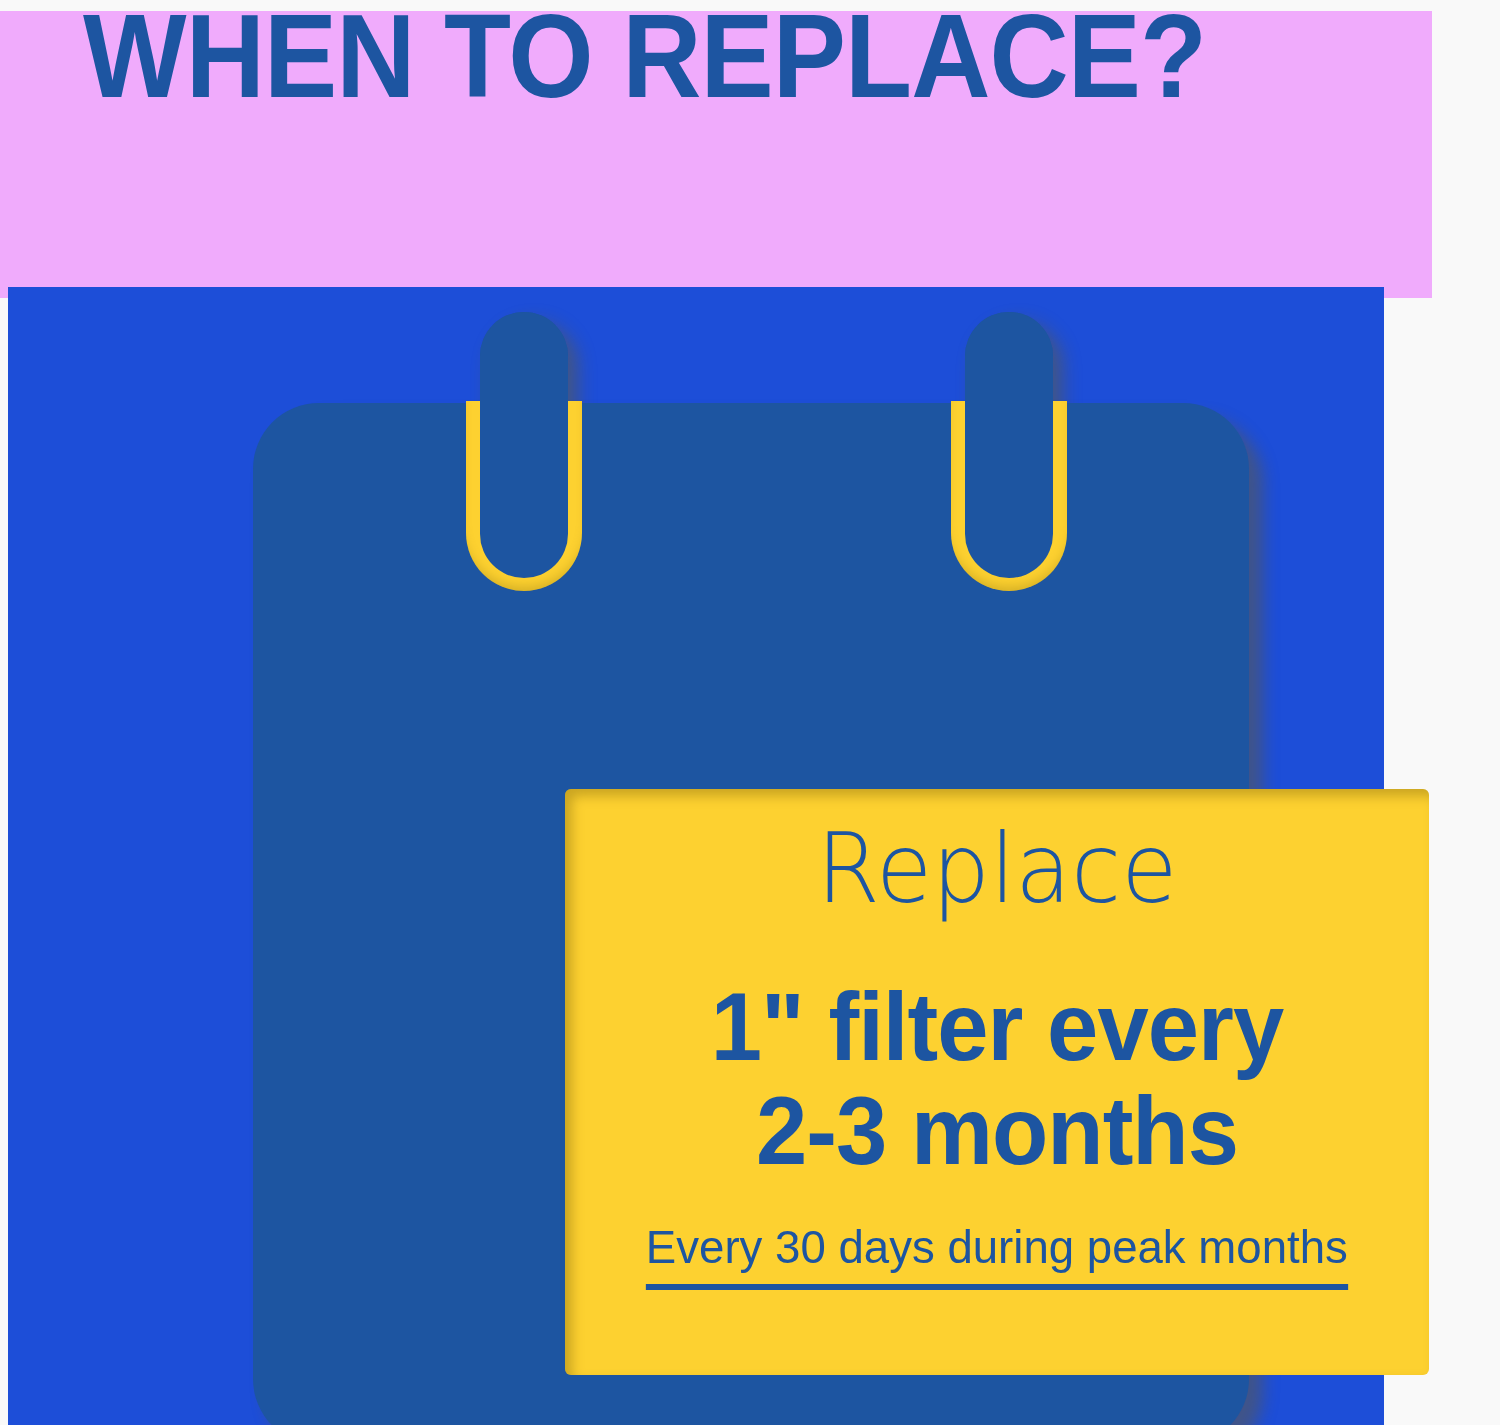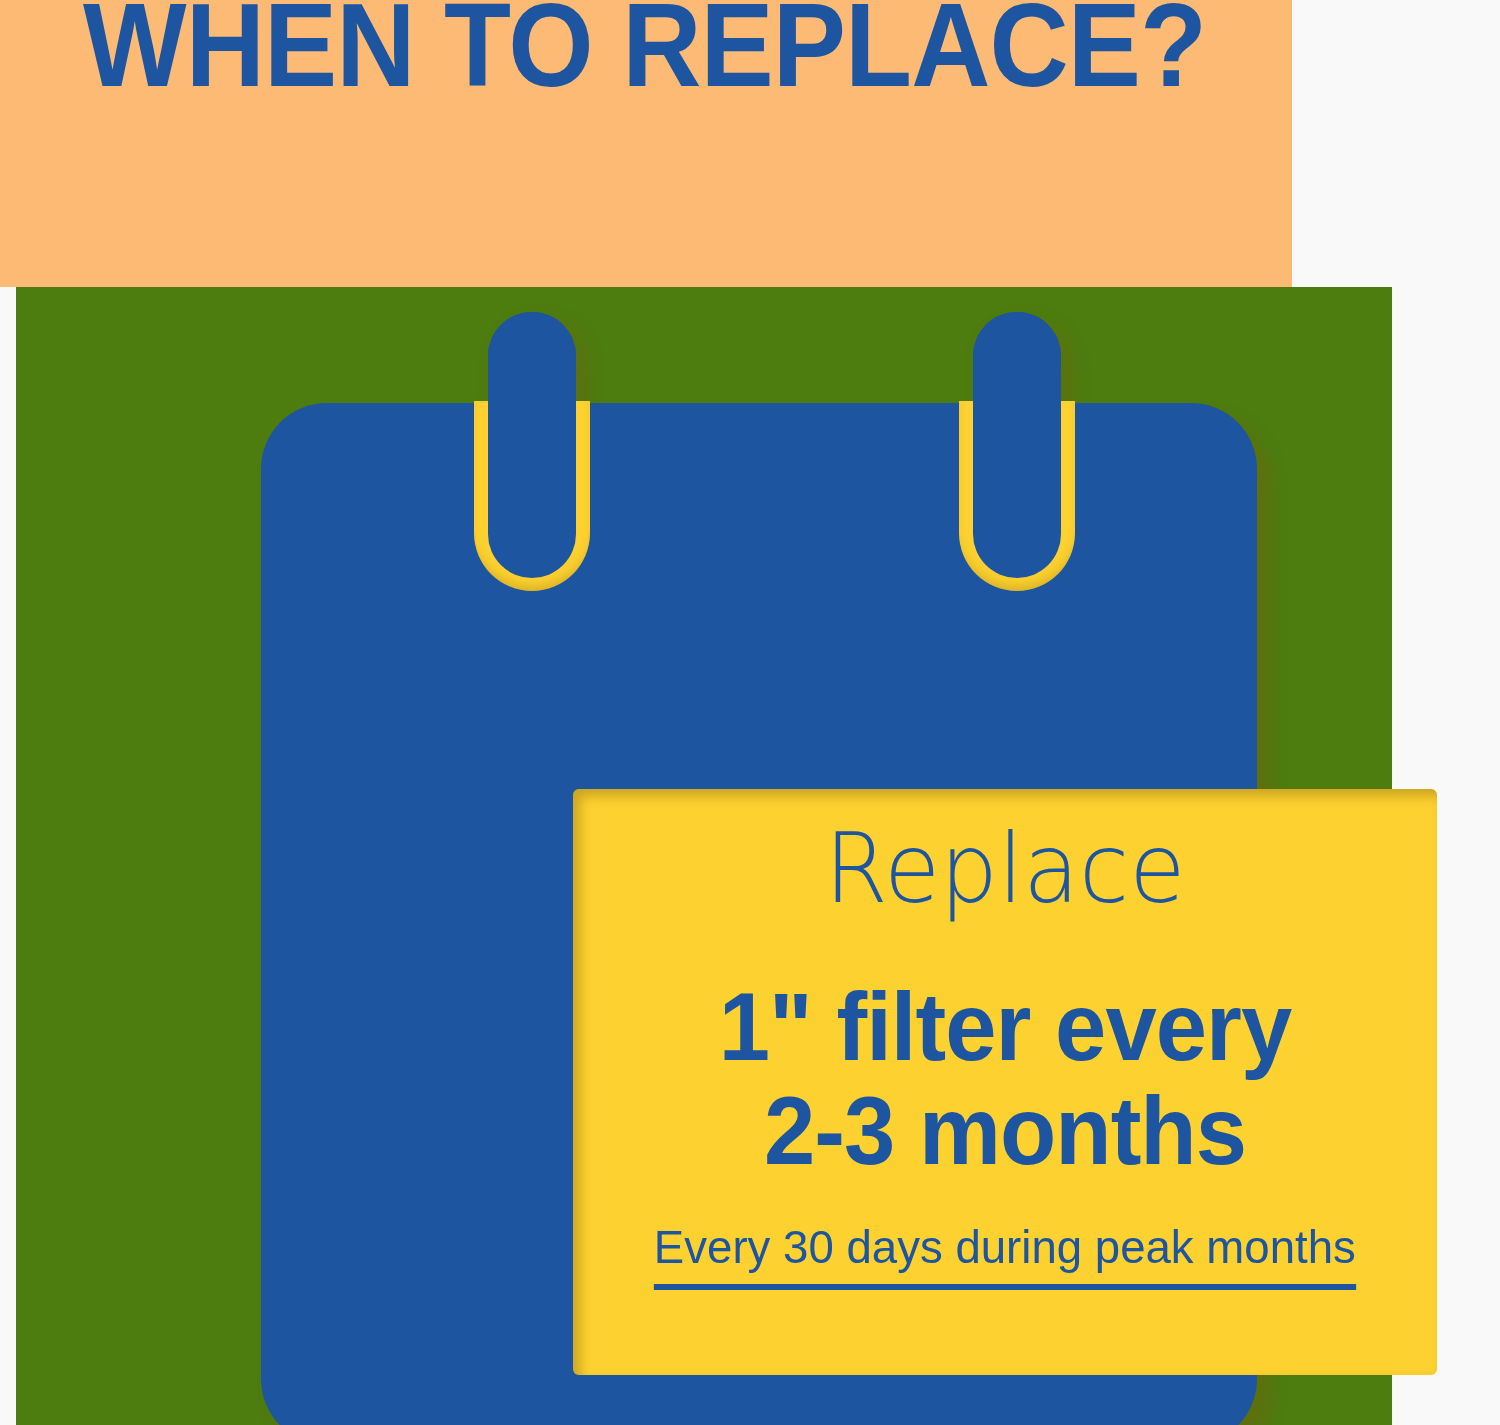--- a/index.html
+++ b/index.html
@@ -16,24 +16,24 @@
     width: 1500px;
     height: 1425px;
     overflow: hidden;
     background: #f9f9f9;
   }
 
   
   .header-band {
     position: absolute;
     left: 0;
-    top: 0;
-    width: 1292px;
+    top: 11px;
+    width: 1432px;
     height: 287px;
-    background: #fdba74;
+    background: #f0abfc;
   }
 
   .headline {
     position: absolute;
     left: 83px;
     top: -14px;
     margin: 0;
     font-family: "Liberation Sans Narrow", "Liberation Sans", sans-serif;
     font-weight: 700;
     font-size: 118px;
@@ -41,25 +41,25 @@
     letter-spacing: -1px;
     color: #1d55a1;
     transform: scaleX(0.93);
     transform-origin: left top;
     white-space: nowrap;
   }
 
   
   .yellow-panel {
     position: absolute;
-    left: 16px;
+    left: 8px;
     top: 287px;
     width: 1376px;
     height: 1138px;
-    background: #4d7c0f;
+    background: #1d4ed8;
   }
 
   
   .calendar {
     position: absolute;
     left: 0;
     top: 0;
     width: 1500px;
     height: 1138px;
   }

